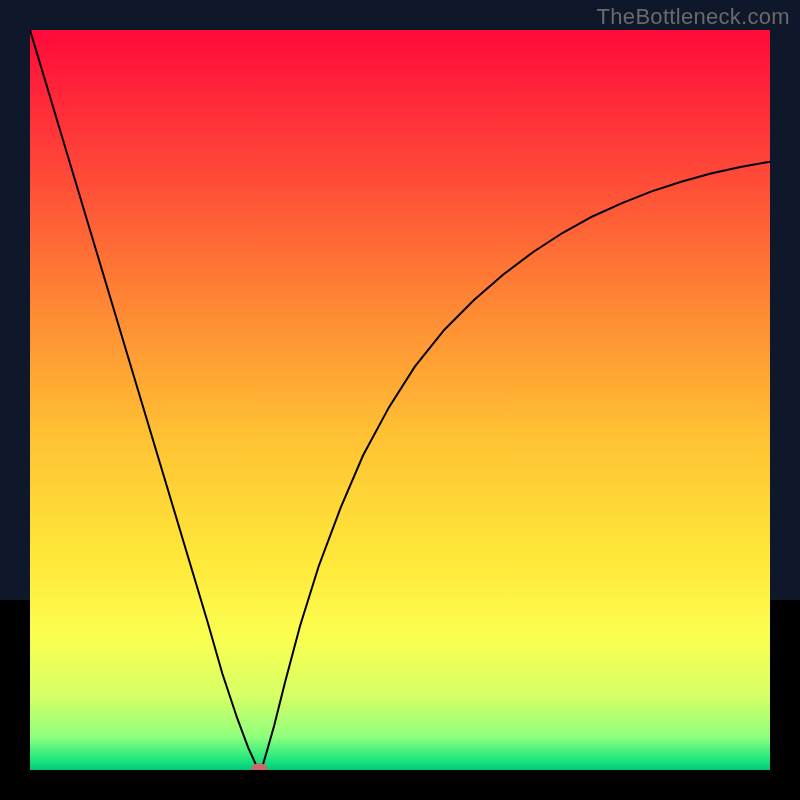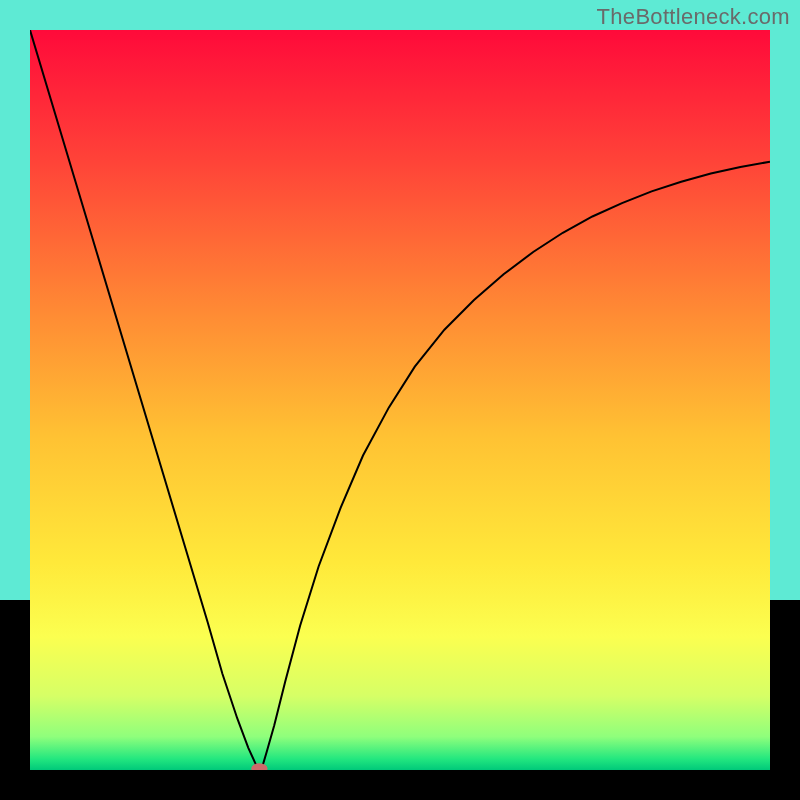--- a/index.html
+++ b/index.html
@@ -7,21 +7,21 @@
     padding: 0;
     width: 800px;
     height: 800px;
     background: #000;
     font-family: Arial, Helvetica, sans-serif;
     overflow: hidden;
   }
   .outer {
     width: 800px;
     height: 600px;
-    background: #5eead4;
+    background: #0f172a;
     position: relative;
   }
   .plot {
     position: absolute;
     left: 30px;
     top: 30px;
     width: 740px;
     height: 740px;
   }
   .watermark {

